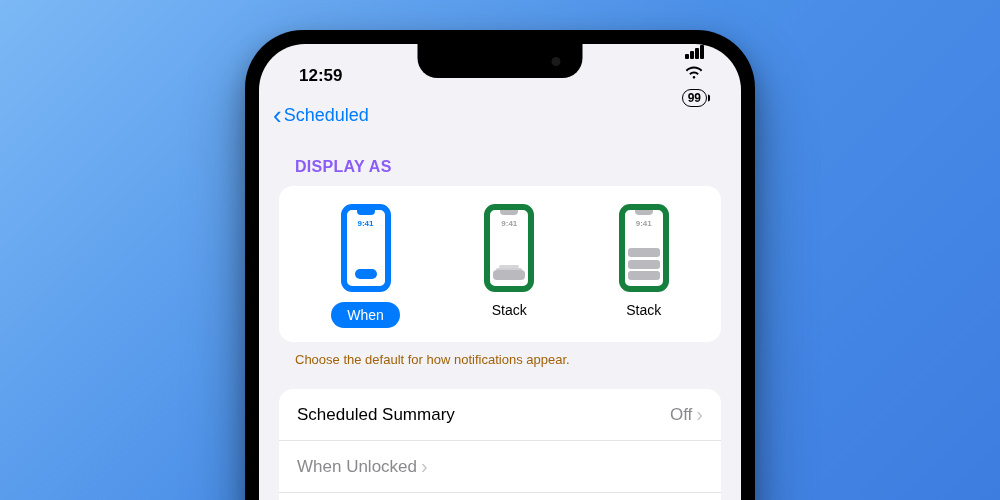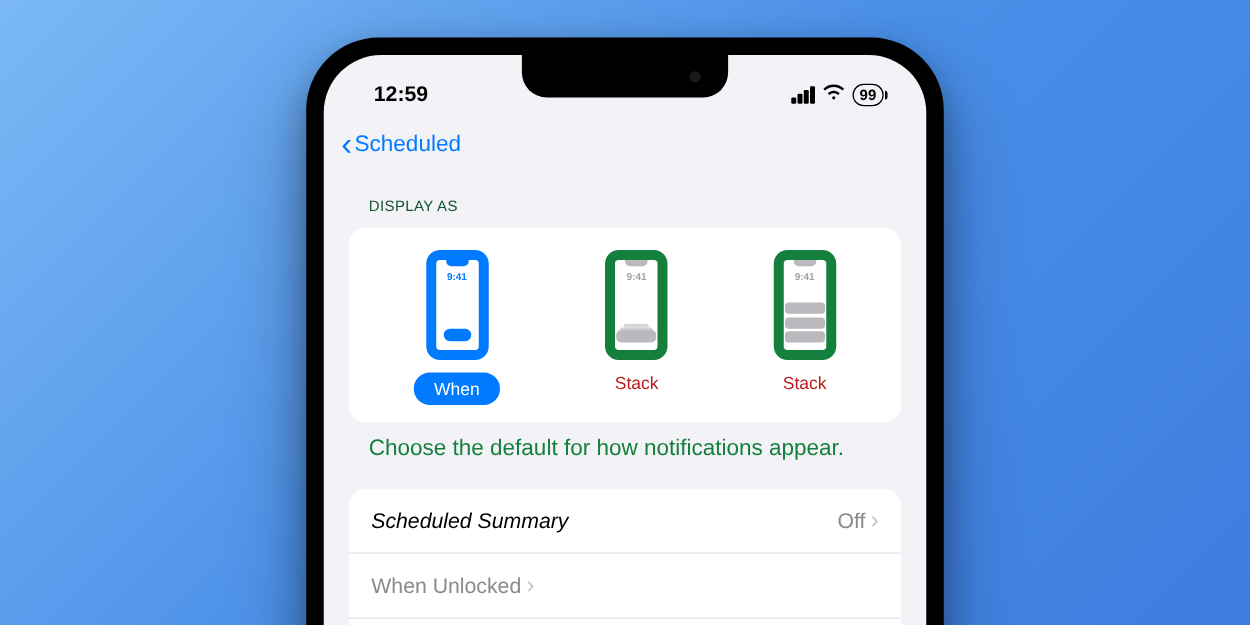--- a/index.html
+++ b/index.html
@@ -54,21 +54,21 @@
   .status-bar {
     display: flex;
     justify-content: space-between;
     align-items: center;
     padding: 16px 34px 0 40px;
     height: 48px;
     font-weight: 600;
     font-size: 17px;
     color: #000;
   }
-  .status-right { display: flex; align-items: center; gap: 6px; }
+  .status-right { display: flex; align-items: center; gap: 6px; flex-direction: column; }
   .signal { display: flex; align-items: flex-end; gap: 1.5px; }
   .signal span { width: 3.5px; background: #000; border-radius: 1px; }
   .signal span:nth-child(1){height:5px} .signal span:nth-child(2){height:8px}
   .signal span:nth-child(3){height:11px} .signal span:nth-child(4){height:14px}
   .wifi-icon { font-size: 16px; }
   .battery-pill {
     display: inline-flex; align-items: center; justify-content: center;
     border: 1.5px solid #000; border-radius: 10px;
     padding: 1px 5px; font-size: 12px; font-weight: 700; position: relative;
   }
@@ -85,37 +85,37 @@
     display: flex; align-items: center; gap: 2px;
     color: #007aff; font-size: 18px; cursor: pointer;
   }
   .back-chevron { font-size: 26px; font-weight: 400; line-height: 1; }
   .nav-title {
     position: absolute; left: 50%; transform: translateX(-50%);
     font-size: 18px; font-weight: 600; color: #000;
   }
   .section-header {
     padding: 16px 36px 6px;
-    font-size: 12px; color: #14532d;
-    text-transform: uppercase; letter-spacing: 0.3px;
+    font-size: 16px; color: #8b5cf6;
+    text-transform: uppercase; letter-spacing: 0.3px; font-weight: bold;
   }
   .card {
     background: #fff; border-radius: 14px;
     margin: 4px 20px 0 20px;
   }
   .display-options {
     display: flex; justify-content: space-around;
     padding: 18px 10px 14px;
   }
   .display-opt {
     display: flex; flex-direction: column; align-items: center;
     gap: 10px; cursor: pointer;
   }
   .mini-phone {
-    width: 50px; height: 88px; border: 8px solid #15803d;
+    width: 50px; height: 88px; border: 6px solid #15803d;
     border-radius: 11px; position: relative; background: #fff;
   }
   .mini-phone.selected { border-color: #007aff; }
   .mini-notch {
     position: absolute; top: 0; left: 50%; transform: translateX(-50%);
     width: 18px; height: 5px; background: #b9b9be;
     border-bottom-left-radius: 4px; border-bottom-right-radius: 4px;
   }
   .mini-phone.selected .mini-notch { background: #007aff; }
   .mini-time {
@@ -133,36 +133,36 @@
   }
   .mini-stack div:nth-child(1){width:20px;height:3px;background:#d6d6da;border-radius:2px;}
   .mini-stack div:nth-child(2){width:26px;height:3px;background:#cfcfd4;border-radius:2px;margin-top:-0.5px;}
   .mini-stack div:nth-child(3){width:32px;height:10px;background:#b9b9be;border-radius:4px;margin-top:-0.5px;}
   .mini-list {
     position: absolute; bottom: 6px; left: 50%; transform: translateX(-50%);
     display: flex; flex-direction: column; gap: 2.5px;
   }
   .mini-list div { width: 32px; height: 9px; background: #b9b9be; border-radius: 3px; }
   .opt-label {
-    font-size: 14px; color: #b91c1c;
+    font-size: 14px; color: #000000;
   }
   .opt-label.pill {
     background: #007aff; color: #fff; padding: 5px 16px;
     border-radius: 20px; font-weight: 500;
   }
   .footer-text {
-    padding: 10px 36px 18px; font-size: 18px; color: #15803d;
+    padding: 10px 36px 18px; font-size: 13px; color: #a16207;
   }
   .list-row {
     display: flex; justify-content: space-between; align-items: center;
     padding: 14px 18px; font-size: 17px;
     border-bottom: 0.5px solid #e4e4e8; cursor: pointer;
   }
   .list-row:last-child { border-bottom: none; }
-  .row-label { color: #000; font-style: italic; }
+  .row-label { color: #000; }
   .row-value { color: #8a8a8e; display: flex; align-items: center; gap: 4px; }
   .chev-right { color: #c5c5c9; font-size: 20px; font-weight: 400; }
 </style>
 </head>
 <body>
 
 <div class="phone">
   <div class="screen">
     <div class="notch">
       <div class="notch-dot"></div>

